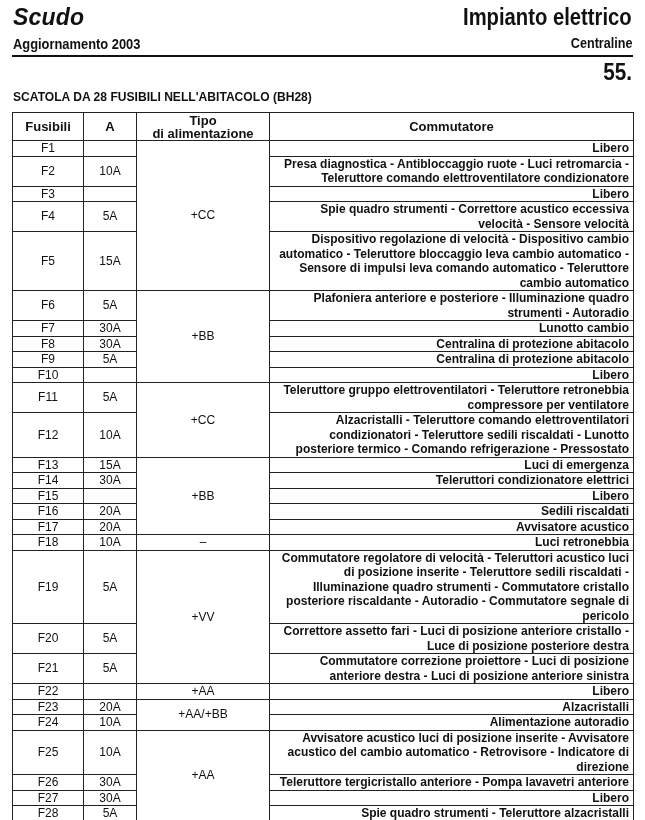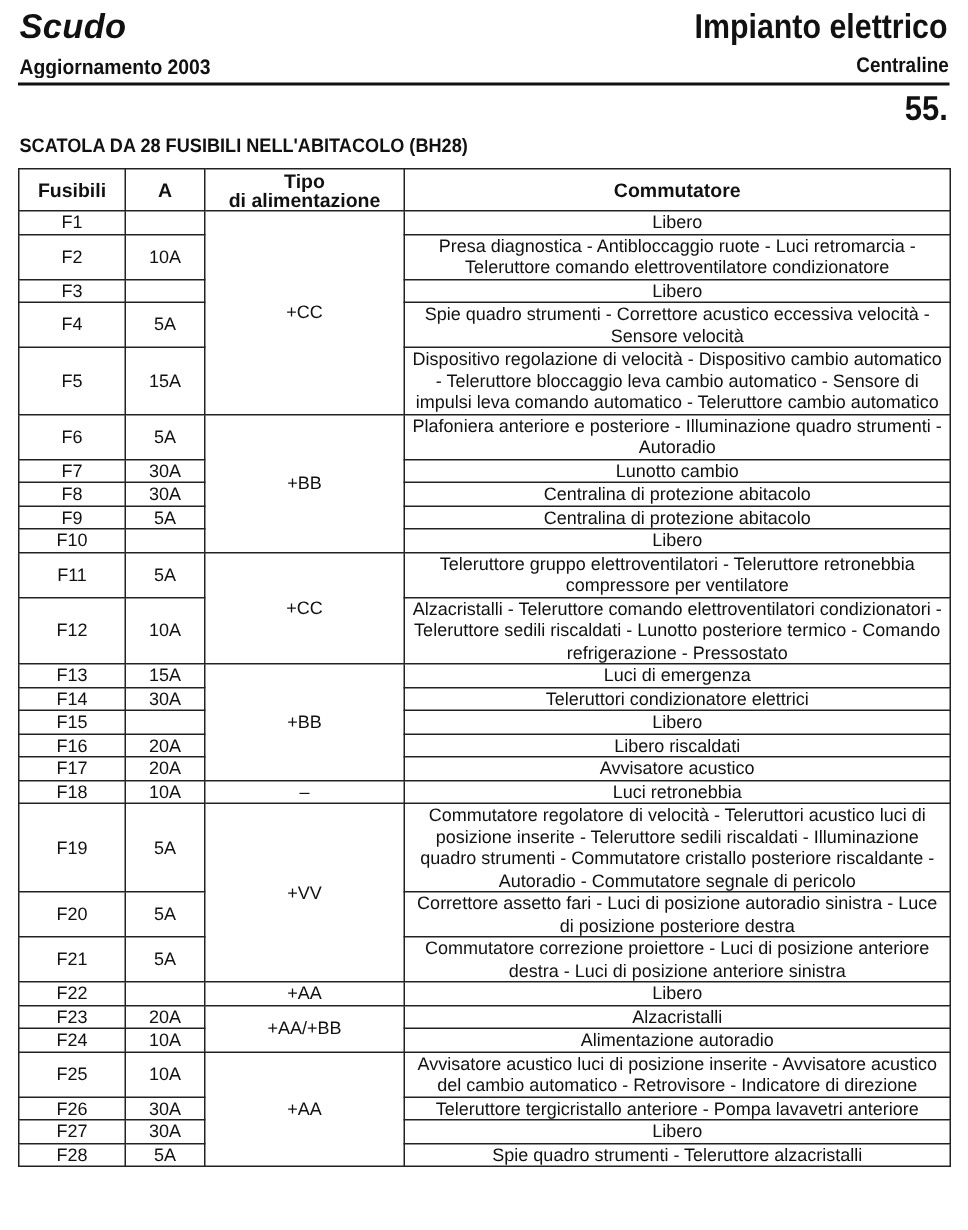--- a/index.html
+++ b/index.html
@@ -9,21 +9,21 @@
   .hdr-right-title { position: absolute; right: 13px; top: 4px; font-size: 23px; font-weight: bold; transform: scaleX(0.88); transform-origin: right; }
   .hdr-right-sub { position: absolute; right: 13px; top: 35px; font-size: 14px; font-weight: bold; transform: scaleX(0.9); transform-origin: right; }
   .hdr-rule { position: absolute; left: 12px; right: 12px; top: 55px; height: 0; border-top: 2px solid #111; }
   .page-num { position: absolute; right: 13px; top: 59px; font-size: 23px; font-weight: bold; transform: scaleX(0.9); transform-origin: right; }
   .section-title { position: absolute; left: 13px; top: 89px; font-size: 13px; font-weight: bold; transform: scaleX(0.93); transform-origin: left; }
 
   table.fuse { position: absolute; left: 12px; top: 112px; width: 622px; border-collapse: collapse; table-layout: fixed; font-size: 12px; line-height: 14.5px; }
   table.fuse th, table.fuse td { border: 1.2px solid #222; padding: 0 4px; vertical-align: middle; }
   table.fuse th { font-weight: bold; text-align: center; font-size: 13px; line-height: 13px; height: 27px; }
   table.fuse td.c { text-align: center; }
-  table.fuse td.desc { text-align: center; padding-left: 4px; }
+  table.fuse td.desc { text-align: right; padding-left: 4px; font-weight: bold; }
   col.c1 { width: 71px; } col.c2 { width: 53px; } col.c3 { width: 133px; } col.c4 { width: auto; }
 </style>
 </head>
 <body>
 
 <div class="hdr-left-title">Scudo</div>
 <div class="hdr-left-sub">Aggiornamento 2003</div>
 <div class="hdr-right-title">Impianto elettrico</div>
 <div class="hdr-right-sub">Centraline</div>
 <div class="hdr-rule"></div>
@@ -121,21 +121,21 @@
         <td class="desc">Teleruttori condizionatore elettrici</td>
       </tr>
       <tr>
         <td class="c">F15</td>
         <td class="c"></td>
         <td class="desc">Libero</td>
       </tr>
       <tr>
         <td class="c">F16</td>
         <td class="c">20A</td>
-        <td class="desc">Libero riscaldati</td>
+        <td class="desc">Sedili riscaldati</td>
       </tr>
       <tr>
         <td class="c">F17</td>
         <td class="c">20A</td>
         <td class="desc">Avvisatore acustico</td>
       </tr>
       <tr>
         <td class="c">F18</td>
         <td class="c">10A</td>
         <td class="c" rowspan="1">–</td>
@@ -143,21 +143,21 @@
       </tr>
       <tr>
         <td class="c">F19</td>
         <td class="c">5A</td>
         <td class="c" rowspan="3">+VV</td>
         <td class="desc">Commutatore regolatore di velocità - Teleruttori acustico luci di posizione inserite - Teleruttore sedili riscaldati - Illuminazione quadro strumenti - Commutatore cristallo posteriore riscaldante - Autoradio - Commutatore segnale di pericolo</td>
       </tr>
       <tr>
         <td class="c">F20</td>
         <td class="c">5A</td>
-        <td class="desc">Correttore assetto fari - Luci di posizione autoradio sinistra - Luce di posizione posteriore destra</td>
+        <td class="desc">Correttore assetto fari - Luci di posizione anteriore cristallo - Luce di posizione posteriore destra</td>
       </tr>
       <tr>
         <td class="c">F21</td>
         <td class="c">5A</td>
         <td class="desc">Commutatore correzione proiettore - Luci di posizione anteriore destra - Luci di posizione anteriore sinistra</td>
       </tr>
       <tr>
         <td class="c">F22</td>
         <td class="c"></td>
         <td class="c" rowspan="1">+AA</td>

